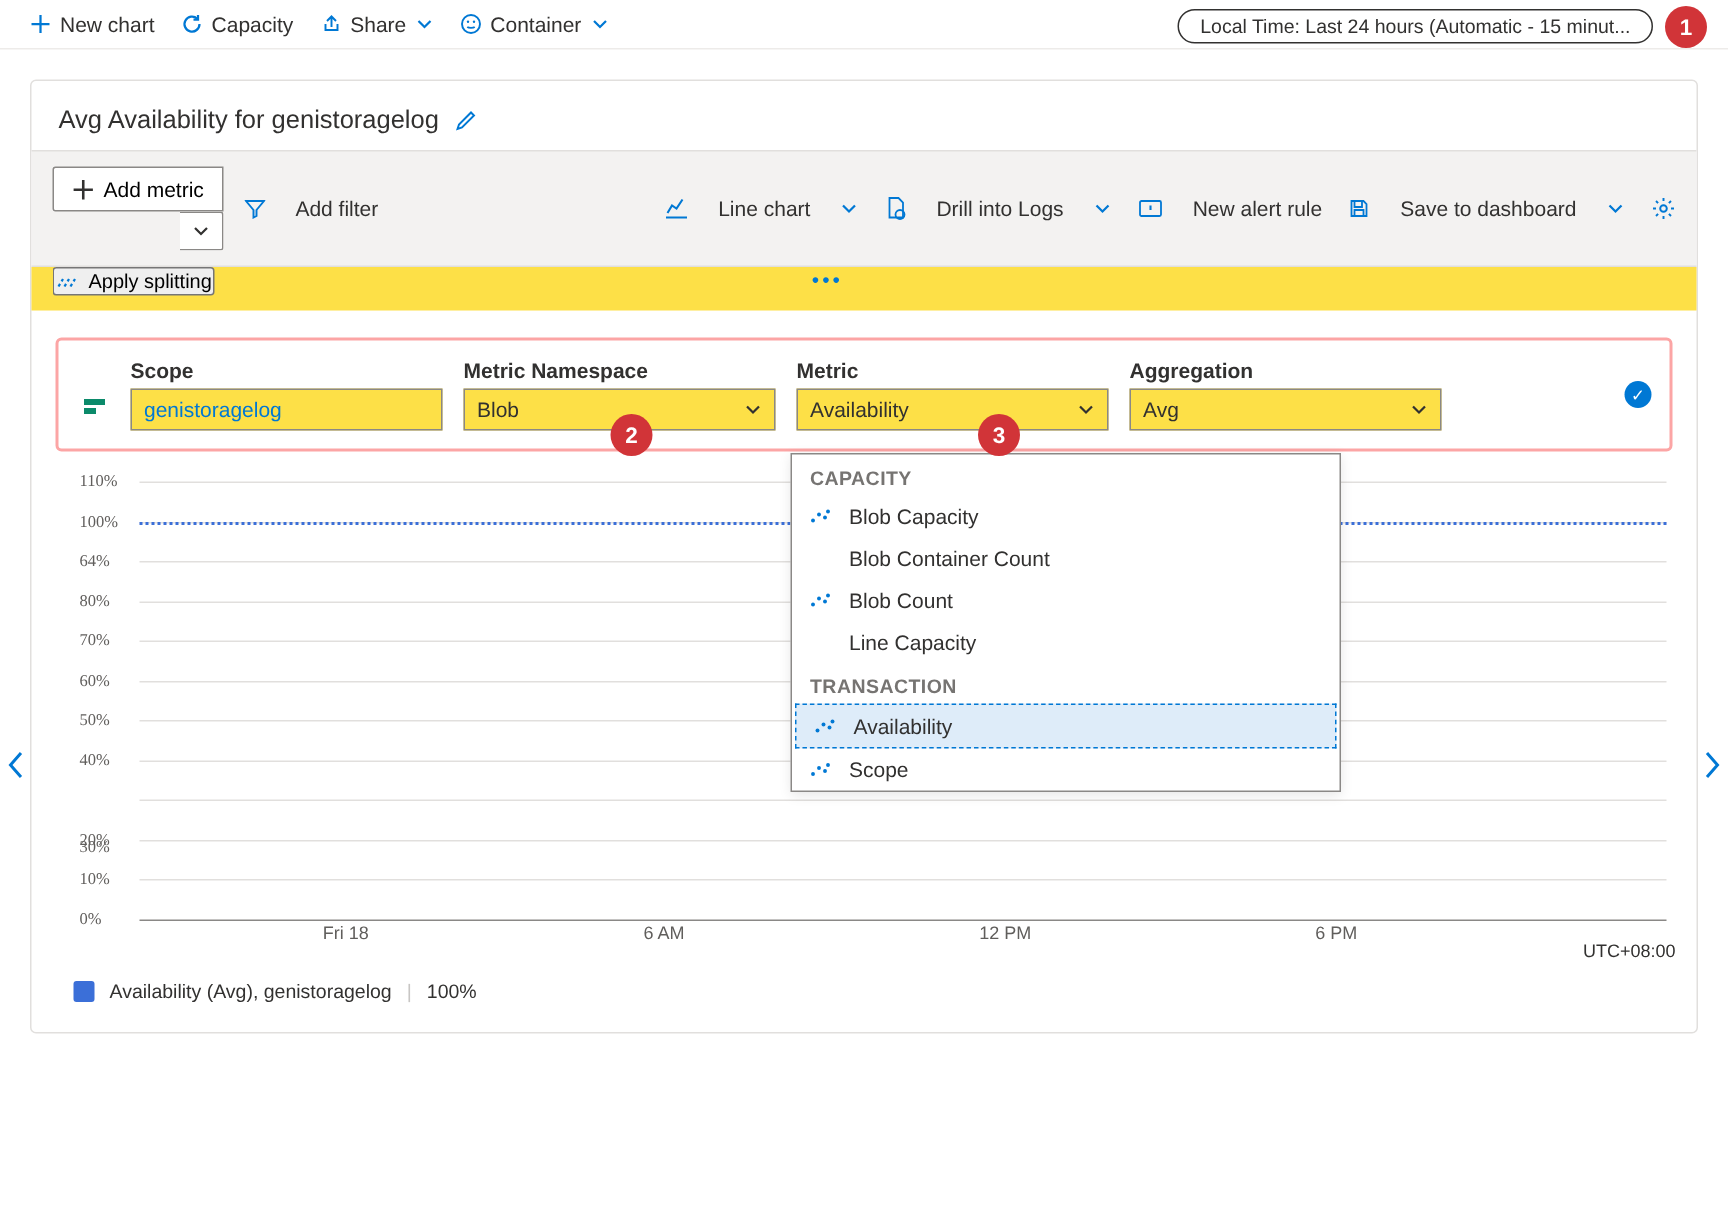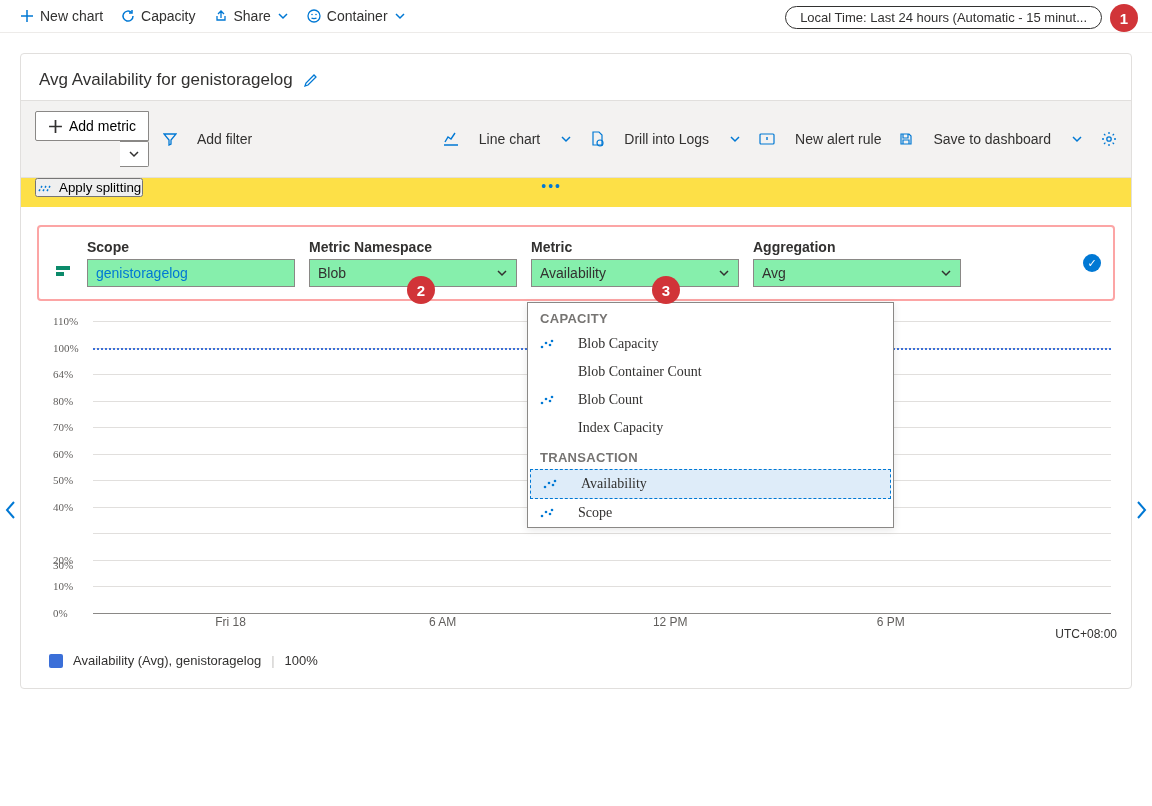--- a/index.html
+++ b/index.html
@@ -23,28 +23,28 @@
 .tb-link { display: inline-flex; align-items: center; gap: 20px; cursor: pointer; color: #323130; background:none; border:none; font-size:14px; }
 .tb-link .icon { color: #0078d4; }
 .tb-right { margin-left: auto; display: flex; align-items: center; gap: 18px; }
 .chart-toolbar-row2 { background: #fde047; padding: 0 14px 10px; display: flex; align-items: flex-start; gap: 18px; }
 .apply-splitting { display:inline-flex; align-items:center; gap:6px; cursor:pointer; }
 .more-dots { color: #0078d4; letter-spacing: 2px; cursor:pointer; margin-left: 380px; }
 .metric-row { margin: 18px 16px 20px; border: 2px solid #fca5a5; border-radius: 4px; padding: 12px 16px; display: flex; align-items: flex-end; gap: 14px; position: relative; }
 .metric-icon { width: 18px; height: 18px; flex-shrink:0; margin-bottom:6px; }
 .metric-field { display: flex; flex-direction: column; gap: 4px; }
 .metric-label { font-weight: 600; font-size: 14px; }
-.metric-select { border: 1px solid #8a8886; padding: 4px 8px; width: 208px; height: 28px; font-size: 14px; background: #86efac; display: flex; align-items: center; justify-content: space-between; cursor: pointer; }
+.metric-select { border: 1px solid #8a8886; padding: 4px 8px; width: 208px; height: 28px; font-size: 14px; background: #fde047; display: flex; align-items: center; justify-content: space-between; cursor: pointer; }
 .metric-select-text { color: #323130; }
 .scope-select .metric-select-text { color: #0078d4; }
 .confirm-check { position:absolute; right:12px; top:50%; transform:translateY(-50%); color:#fff; background:#0078d4; width:18px; height:18px; border-radius:50%; display:flex; align-items:center; justify-content:center; font-size:11px;}
 .dropdown { position:absolute; left:527px; top:302px; width:367px; background:#fff; border:1px solid #8a8886; box-shadow:0 2px 8px rgba(0,0,0,.1); z-index:5;}
 .dropdown-inner { max-height:246px; overflow-y:auto; }
 .dd-group { color:#767472; font-weight:700; font-size:13px; padding:8px 12px 4px; letter-spacing:.3px; }
-.dd-item { display:flex; align-items:center; gap:22px; padding:6px 12px; cursor:pointer;font-family:Liberation Serif, serif; }
+.dd-item { display:flex; align-items:center; gap:10px; padding:6px 12px; cursor:pointer; }
 .dd-item.selected { background:#deecf9; border:1px dashed #0078d4; margin:0 2px; }
 .dd-item .dd-icon { width:16px; color:#0078d4; }
 .dd-item .dd-icon.blank { visibility:hidden; }
 .dropdown-inner::-webkit-scrollbar { width:10px; }
 .dropdown-inner::-webkit-scrollbar-thumb { background:#c8c6c4; border-radius:5px; }
 .chart-area { position:relative; margin:14px 20px 12px; height:320px; }
 .y-labels { position:absolute; left:0; top:0; bottom:28px; width:48px; font-size:11px; color:#605e5c; }
 .y-lbl { position:absolute; left:12px;font-family:Liberation Serif, serif; }
 .gridlines { position:absolute; left:52px; right:0; top:0; bottom:28px; }
 .gridline { position:absolute; left:0; right:0; height:1px; background:#e1dfdd; }
@@ -355,21 +355,21 @@
             <circle cx="2" cy="9" r="1.3" fill="#0078d4"></circle>
             <circle cx="6" cy="5" r="1.3" fill="#0078d4"></circle>
             <circle cx="10" cy="7" r="1.3" fill="#0078d4"></circle>
             <circle cx="12" cy="3" r="1.3" fill="#0078d4"></circle>
           </svg>
         </span>
         <span>Blob Count</span>
       </div>
     <div class="dd-item">
         <span class="dd-icon blank">•</span>
-        <span>Index Capacity</span>
+        <span>Line Capacity</span>
       </div>
     <div class="dd-group">TRANSACTION</div>
     <div class="dd-item selected">
         <span class="dd-icon">
           <svg width="14" height="12">
             <circle cx="2" cy="9" r="1.3" fill="#0078d4"></circle>
             <circle cx="6" cy="5" r="1.3" fill="#0078d4"></circle>
             <circle cx="10" cy="7" r="1.3" fill="#0078d4"></circle>
             <circle cx="12" cy="3" r="1.3" fill="#0078d4"></circle>
           </svg>

